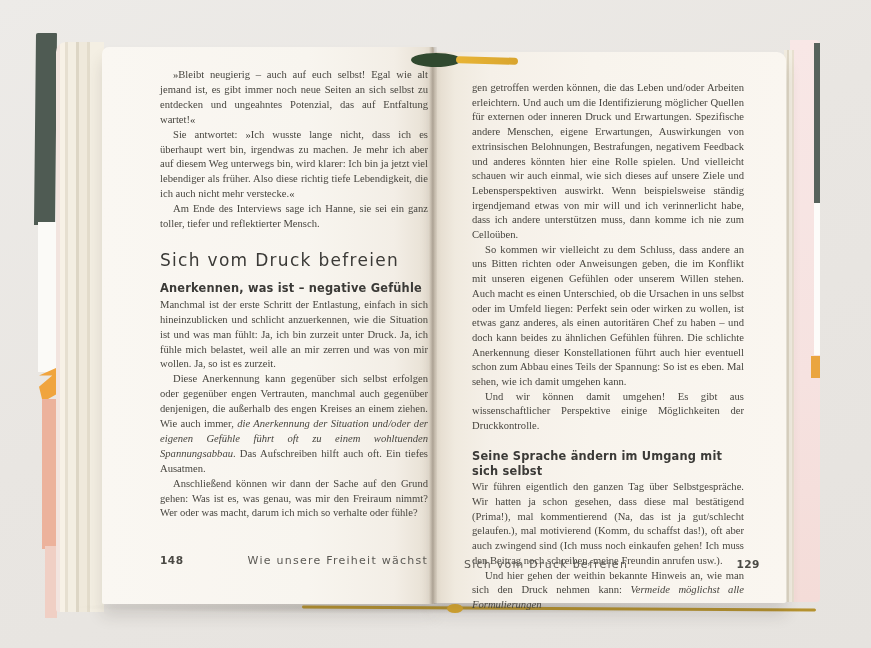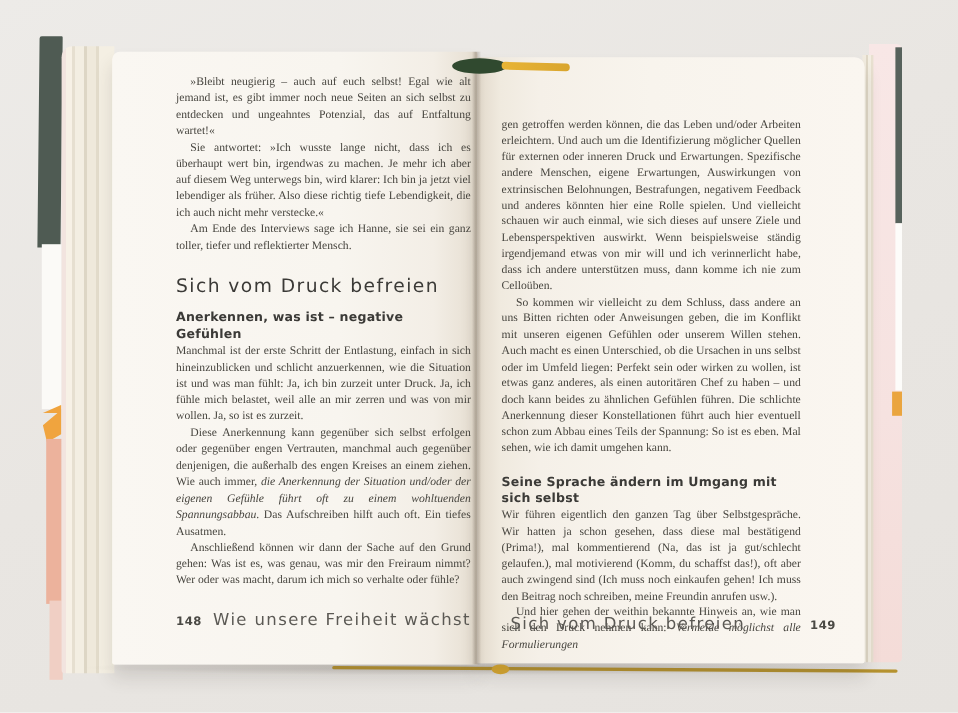--- a/index.html
+++ b/index.html
@@ -51,42 +51,42 @@
     background:linear-gradient(90deg,rgba(80,65,50,0) 0%,rgba(80,65,50,0.28) 45%,rgba(80,65,50,0.05) 100%);}
   
   .headband{position:absolute;left:411px;top:53px;width:50px;height:14px;background:#30492f;border-radius:50%;}
   .ribbon{position:absolute;left:456px;top:57px;width:62px;height:7px;background:linear-gradient(90deg,#e8b435,#d9a52e);border-radius:4px;transform:rotate(1.6deg);}
   .bottom-yellow{position:absolute;left:302px;top:607px;width:514px;height:3px;background:#b5922f;border-radius:2px;transform:rotate(0.35deg);}
   .bottom-yellow-blob{position:absolute;left:447px;top:604px;width:16px;height:9px;background:#d8a830;border-radius:50%;}
   .bottom-shadow{position:absolute;left:70px;top:600px;width:700px;height:14px;background:radial-gradient(ellipse at center,rgba(70,60,50,0.22),rgba(70,60,50,0) 70%);}
   
   .textcol{position:absolute;color:#47453f;font-size:10.6px;line-height:14.9px;text-align:justify;}
   .textcol-left{left:160px;top:68px;width:268px;}
-  .textcol-right{left:456px;top:81px;width:272px;line-height:14.7px;margin-top:26px;}
+  .textcol-right{left:472px;top:81px;width:272px;line-height:14.7px;}
   .textcol p{margin:0;}
   .ind{text-indent:13px;}
   em{font-style:italic;}
   .chapter-heading{
     font-family:"DejaVu Sans", sans-serif;font-size:17px;font-weight:500;
     letter-spacing:1.3px;color:#3b3a37;margin:21px 0 13px 0 !important;
     text-align:left;text-indent:0;
   }
   .sub-heading{
     font-family:"DejaVu Sans", sans-serif;font-size:11.4px;font-weight:bold;
     letter-spacing:0.2px;color:#3b3a37;margin:0 0 2px 0 !important;
     text-align:left;text-indent:0;
   }
   .sub-heading.spaced{margin-top:15px !important;}
   
   .footer{position:absolute;display:flex;justify-content:space-between;align-items:baseline;
     font-family:"DejaVu Sans", sans-serif;color:#55534e;}
   .footer-left{left:160px;top:554px;width:268px;}
   .footer-right{left:464px;top:558px;width:296px;}
   .pagenum{font-weight:bold;font-size:10.6px;letter-spacing:0.5px;color:#4a4944;}
-  .runhead{font-size:15px;letter-spacing:1.25px;color:#5b5954;}
+  .runhead{font-size:11px;letter-spacing:1.25px;color:#5b5954;}
 </style>
 </head>
 <body>
 
 <div class="scene">
 
   <div class="cov cov-l-dark"></div>
   <div class="cov cov-l-white"></div>
   <div class="cov cov-l-orange"></div>
   <div class="cov cov-l-salmon"></div>
@@ -108,37 +108,38 @@
   <div class="page page-right"></div>
   <div class="gutter"></div>
   <div class="headband"></div>
   <div class="ribbon"></div>
 
   <div class="textcol textcol-left">
     <p class="ind"><span>»Bleibt neugierig – auch auf euch selbst! Egal wie alt jemand ist, es gibt immer noch neue Seiten an sich selbst zu entdecken und ungeahntes Potenzial, das auf Entfaltung wartet!«</span></p>
     <p class="ind"><span>Sie antwortet: »Ich wusste lange nicht, dass ich es überhaupt wert bin, irgendwas zu machen. Je mehr ich aber auf diesem Weg unterwegs bin, wird klarer: Ich bin ja jetzt viel lebendiger als früher. Also diese richtig tiefe Lebendigkeit, die ich auch nicht mehr verstecke.«</span></p>
     <p class="ind"><span>Am Ende des Interviews sage ich Hanne, sie sei ein ganz toller, tiefer und reflektierter Mensch.</span></p>
     <p class="chapter-heading">Sich vom Druck befreien</p>
-    <p class="sub-heading">Anerkennen, was ist – negative Gefühlen</p>
+    <p class="sub-heading">Anerkennen, was ist – negative Gefühle</p>
     <p><span>Manchmal ist der erste Schritt der Entlastung, einfach in sich hineinzublicken und schlicht anzuerkennen, wie die Situation ist und was man fühlt: Ja, ich bin zurzeit unter Druck. Ja, ich fühle mich belastet, weil alle an mir zerren und was von mir wollen. Ja, so ist es zurzeit.</span></p>
     <p class="ind"><span>Diese Anerkennung kann gegenüber sich selbst erfolgen oder gegenüber engen Vertrauten, manchmal auch gegenüber denjenigen, die außerhalb des engen Kreises an einem ziehen. Wie auch immer, </span><em>die Anerkennung der Situation und/oder der eigenen Gefühle führt oft zu einem wohltuenden Spannungsabbau</em><span>. Das Aufschreiben hilft auch oft. Ein tiefes Ausatmen.</span></p>
     <p class="ind"><span>Anschließend können wir dann der Sache auf den Grund gehen: Was ist es, was genau, was mir den Freiraum nimmt? Wer oder was macht, darum ich mich so verhalte oder fühle?</span></p>
   </div>
 
   <div class="footer footer-left">
     <span class="pagenum">148</span>
     <span class="runhead">Wie unsere Freiheit wächst</span>
   </div>
 
   <div class="textcol textcol-right">
     <p><span>gen getroffen werden können, die das Leben und/oder Arbeiten erleichtern. Und auch um die Identifizierung möglicher Quellen für externen oder inneren Druck und Erwartungen. Spezifische andere Menschen, eigene Erwartungen, Auswirkungen von extrinsischen Belohnungen, Bestrafungen, negativem Feedback und anderes könnten hier eine Rolle spielen. Und vielleicht schauen wir auch einmal, wie sich dieses auf unsere Ziele und Lebensperspektiven auswirkt. Wenn beispielsweise ständig irgendjemand etwas von mir will und ich verinnerlicht habe, dass ich andere unterstützen muss, dann komme ich nie zum Celloüben.</span></p>
     <p class="ind"><span>So kommen wir vielleicht zu dem Schluss, dass andere an uns Bitten richten oder Anweisungen geben, die im Konflikt mit unseren eigenen Gefühlen oder unserem Willen stehen. Auch macht es einen Unterschied, ob die Ursachen in uns selbst oder im Umfeld liegen: Perfekt sein oder wirken zu wollen, ist etwas ganz anderes, als einen autoritären Chef zu haben – und doch kann beides zu ähnlichen Gefühlen führen. Die schlichte Anerkennung dieser Konstellationen führt auch hier eventuell schon zum Abbau eines Teils der Spannung: So ist es eben. Mal sehen, wie ich damit umgehen kann.</span></p>
+    <p class="ind"><span>Und wir können damit umgehen! Es gibt aus wissenschaftlicher Perspektive einige Möglichkeiten der Druckkontrolle.</span></p>
     <p class="sub-heading spaced">Seine Sprache ändern im Umgang mit sich selbst</p>
     <p><span>Wir führen eigentlich den ganzen Tag über Selbstgespräche. Wir hatten ja schon gesehen, dass diese mal bestätigend (Prima!), mal kommentierend (Na, das ist ja gut/schlecht gelaufen.), mal motivierend (Komm, du schaffst das!), oft aber auch zwingend sind (Ich muss noch einkaufen gehen! Ich muss den Beitrag noch schreiben, meine Freundin anrufen usw.).</span></p>
     <p class="ind"><span>Und hier gehen der weithin bekannte Hinweis an, wie man sich den Druck nehmen kann: </span><em>Vermeide möglichst alle Formulierungen</em><span></span></p>
   </div>
 
   <div class="footer footer-right">
     <span class="runhead">Sich vom Druck befreien</span>
-    <span class="pagenum">149</span>
+    <span class="pagenum">129</span>
   </div>
 
 </div>
 
 </body></html>

